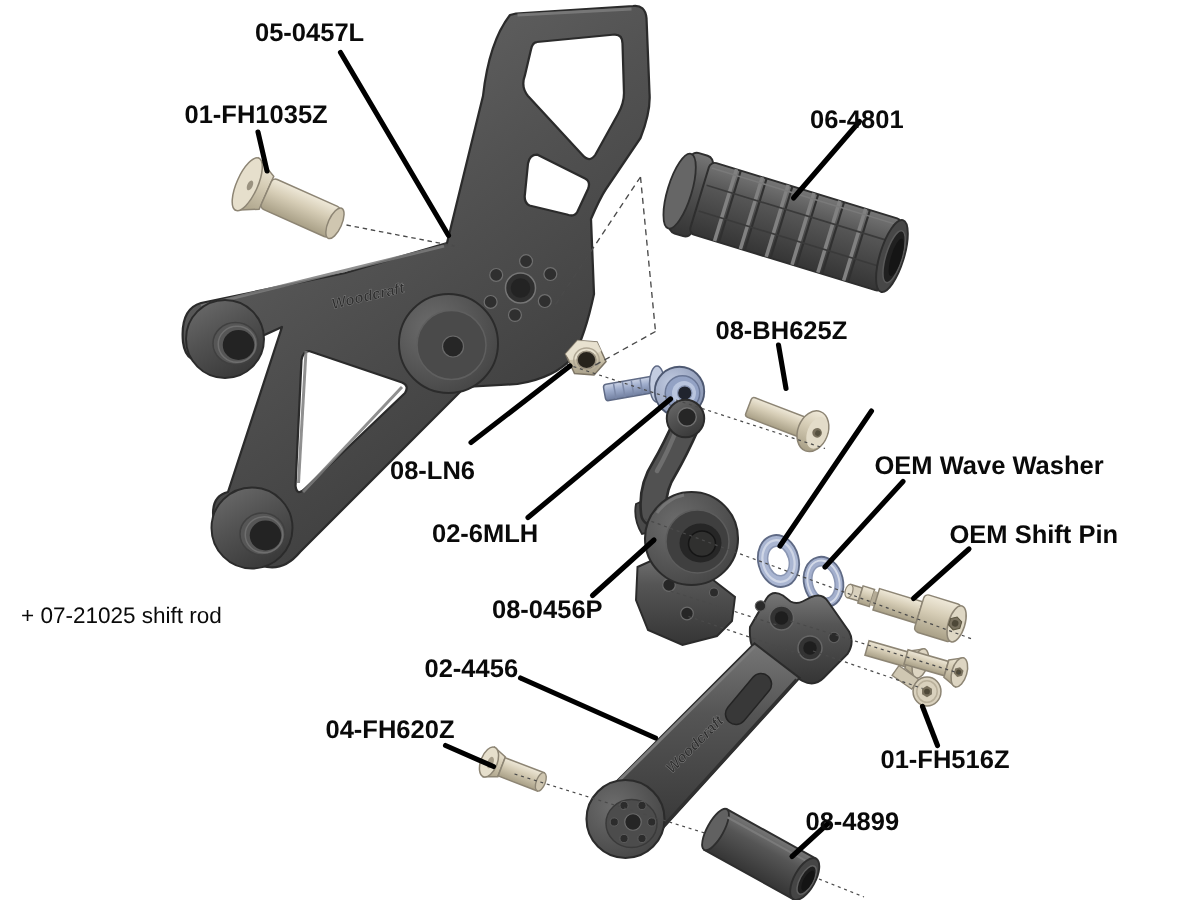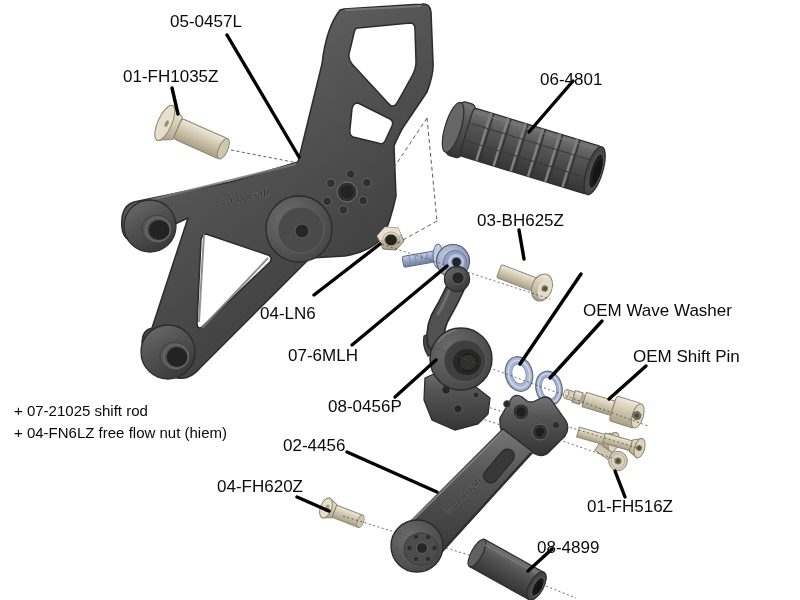--- a/index.html
+++ b/index.html
@@ -3,21 +3,21 @@
 <meta charset="utf-8">
 <style>
   html,body{margin:0;padding:0;background:#888;}
   #stage{
     position:relative;width:800px;height:600px;background:#ffffff;
     font-family:"Liberation Sans", sans-serif;overflow:hidden;
   }
   #stage svg{position:absolute;left:0;top:0;}
   .plabel{
     position:absolute;font-size:17px;color:#0a0a0a;white-space:nowrap;
-    letter-spacing:0px;font-weight:400;
+    letter-spacing:0px;font-weight:700;
   }
   .note{
     position:absolute;font-size:15px;color:#0a0a0a;white-space:nowrap;text-align:center;
   }
 </style>
 </head>
 <body>
 
 <div id="stage">
 <svg width="800" height="600" viewBox="0 0 800 600">
@@ -303,26 +303,25 @@
     <line x1="347" y1="452" x2="437" y2="492"></line>
     <line x1="297" y1="497" x2="329" y2="511"></line>
     <line x1="625" y1="497" x2="615" y2="471"></line>
     <line x1="552" y1="549" x2="528" y2="571"></line>
   </g>
 </svg>
 
 <div class="plabel" style="left:170px;top:12px">05-0457L</div>
 <div class="plabel" style="left:123px;top:67px">01-FH1035Z</div>
 <div class="plabel" style="left:540px;top:70px">06-4801</div>
-<div class="plabel" style="left:477px;top:211px">03-BH625Z</div>
+<div class="plabel" style="left:477px;top:211px">08-BH625Z</div>
 <div class="plabel" style="left:583px;top:301px">OEM Wave Washer</div>
 <div class="plabel" style="left:633px;top:347px">OEM Shift Pin</div>
-<div class="plabel" style="left:260px;top:304px">04-LN6</div>
-<div class="plabel" style="left:288px;top:346px">07-6MLH</div>
+<div class="plabel" style="left:260px;top:304px">08-LN6</div>
+<div class="plabel" style="left:288px;top:346px">02-6MLH</div>
 <div class="plabel" style="left:328px;top:397px">08-0456P</div>
 <div class="plabel" style="left:283px;top:436px">02-4456</div>
 <div class="plabel" style="left:217px;top:477px">04-FH620Z</div>
 <div class="plabel" style="left:587px;top:497px">01-FH516Z</div>
 <div class="plabel" style="left:537px;top:538px">08-4899</div>
 
 <div class="note" style="left:14px;top:402px">+ 07-21025 shift rod</div>
-<div class="note" style="left:14px;top:424px">+ 04-FN6LZ free flow nut (hiem)</div>
 </div>
 
 </body></html>

